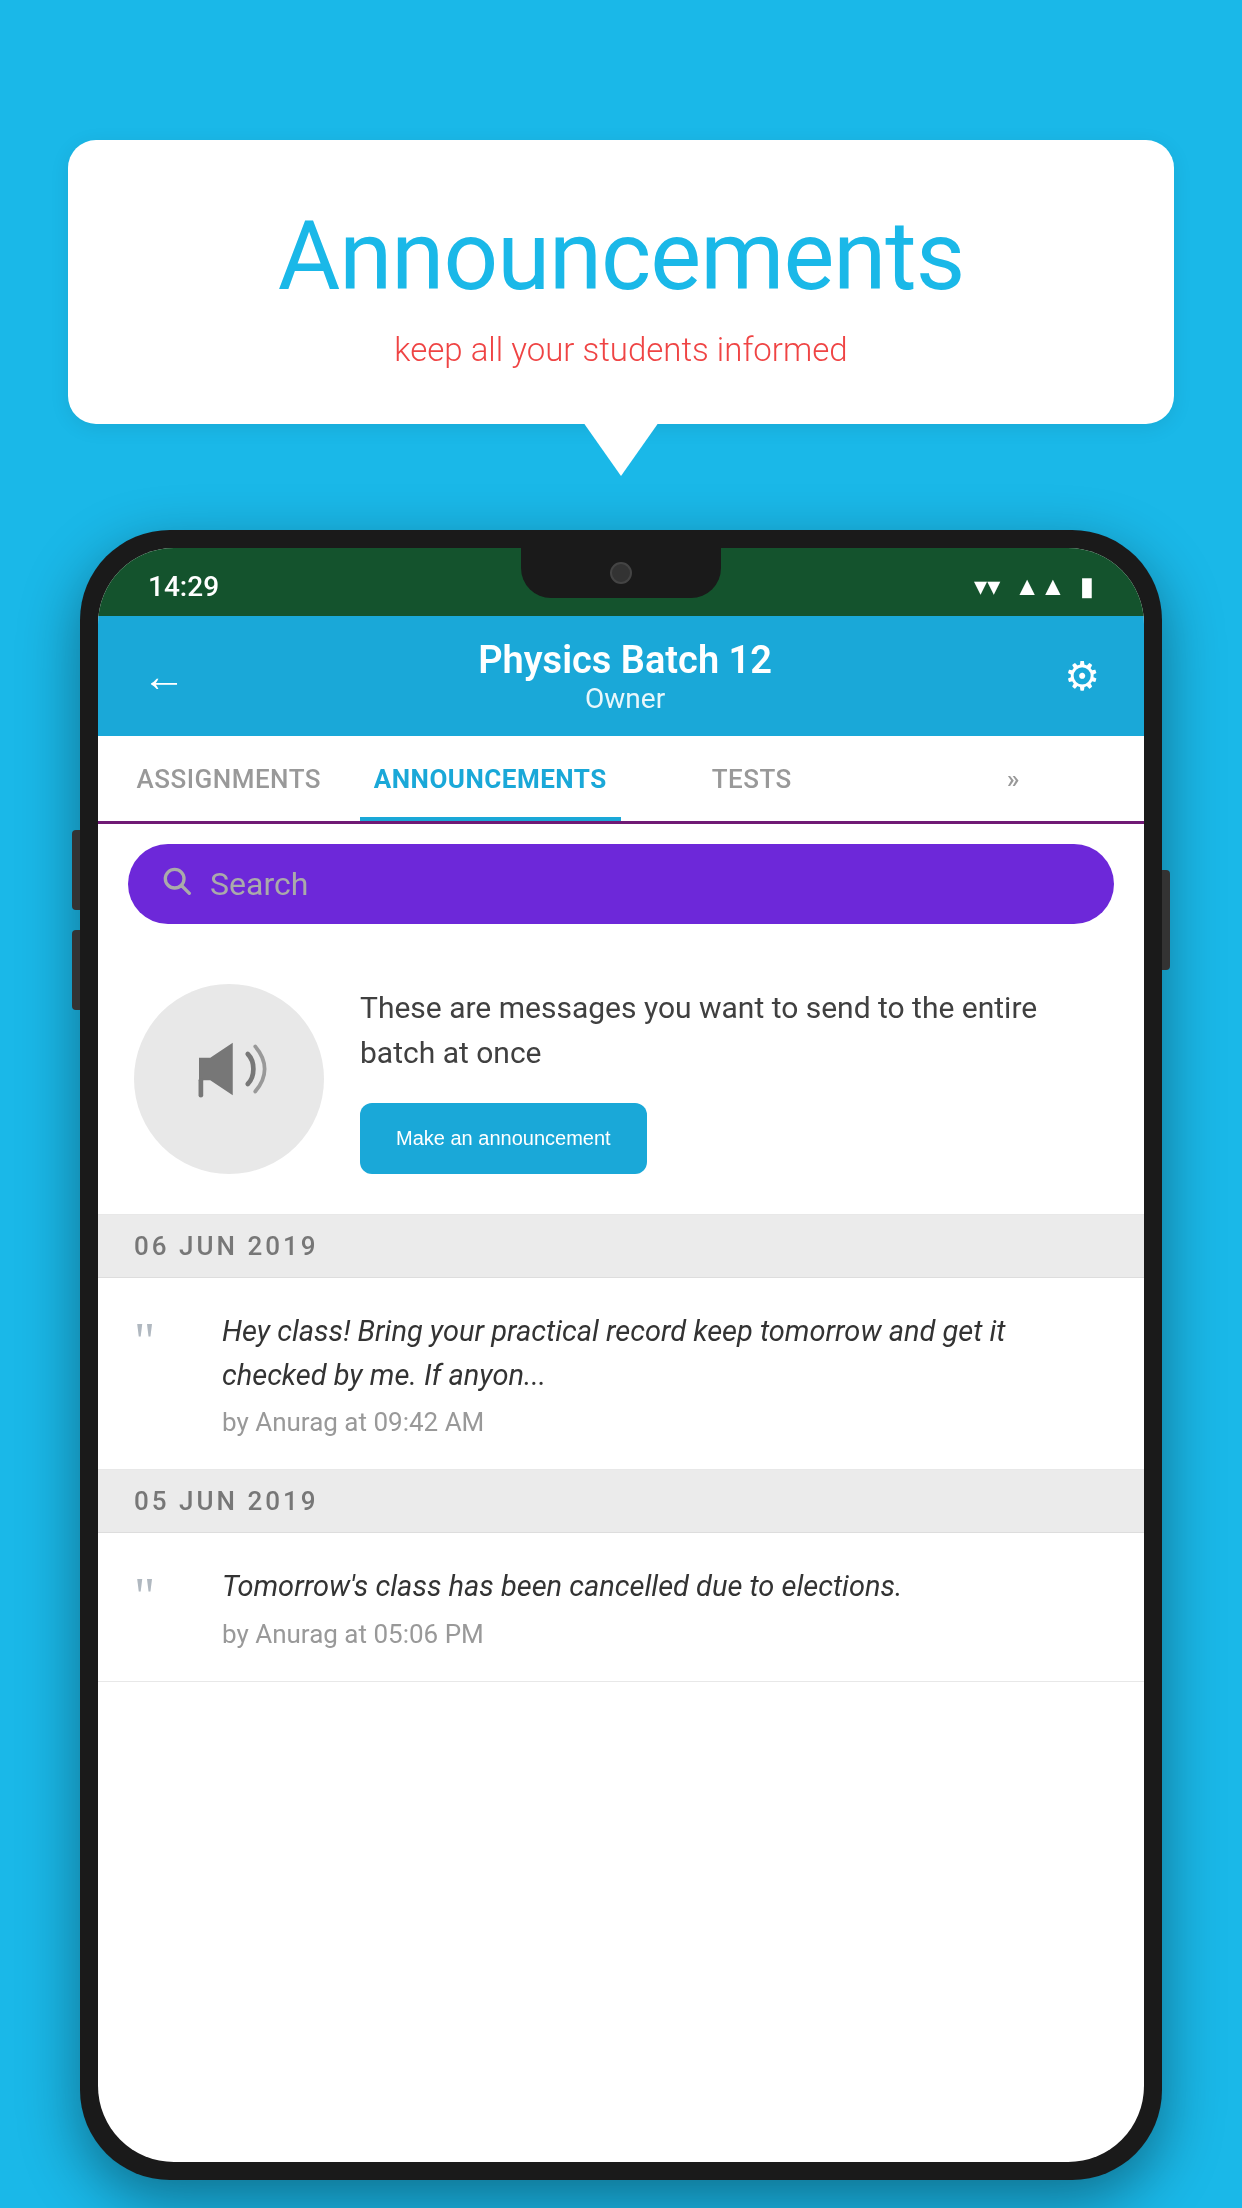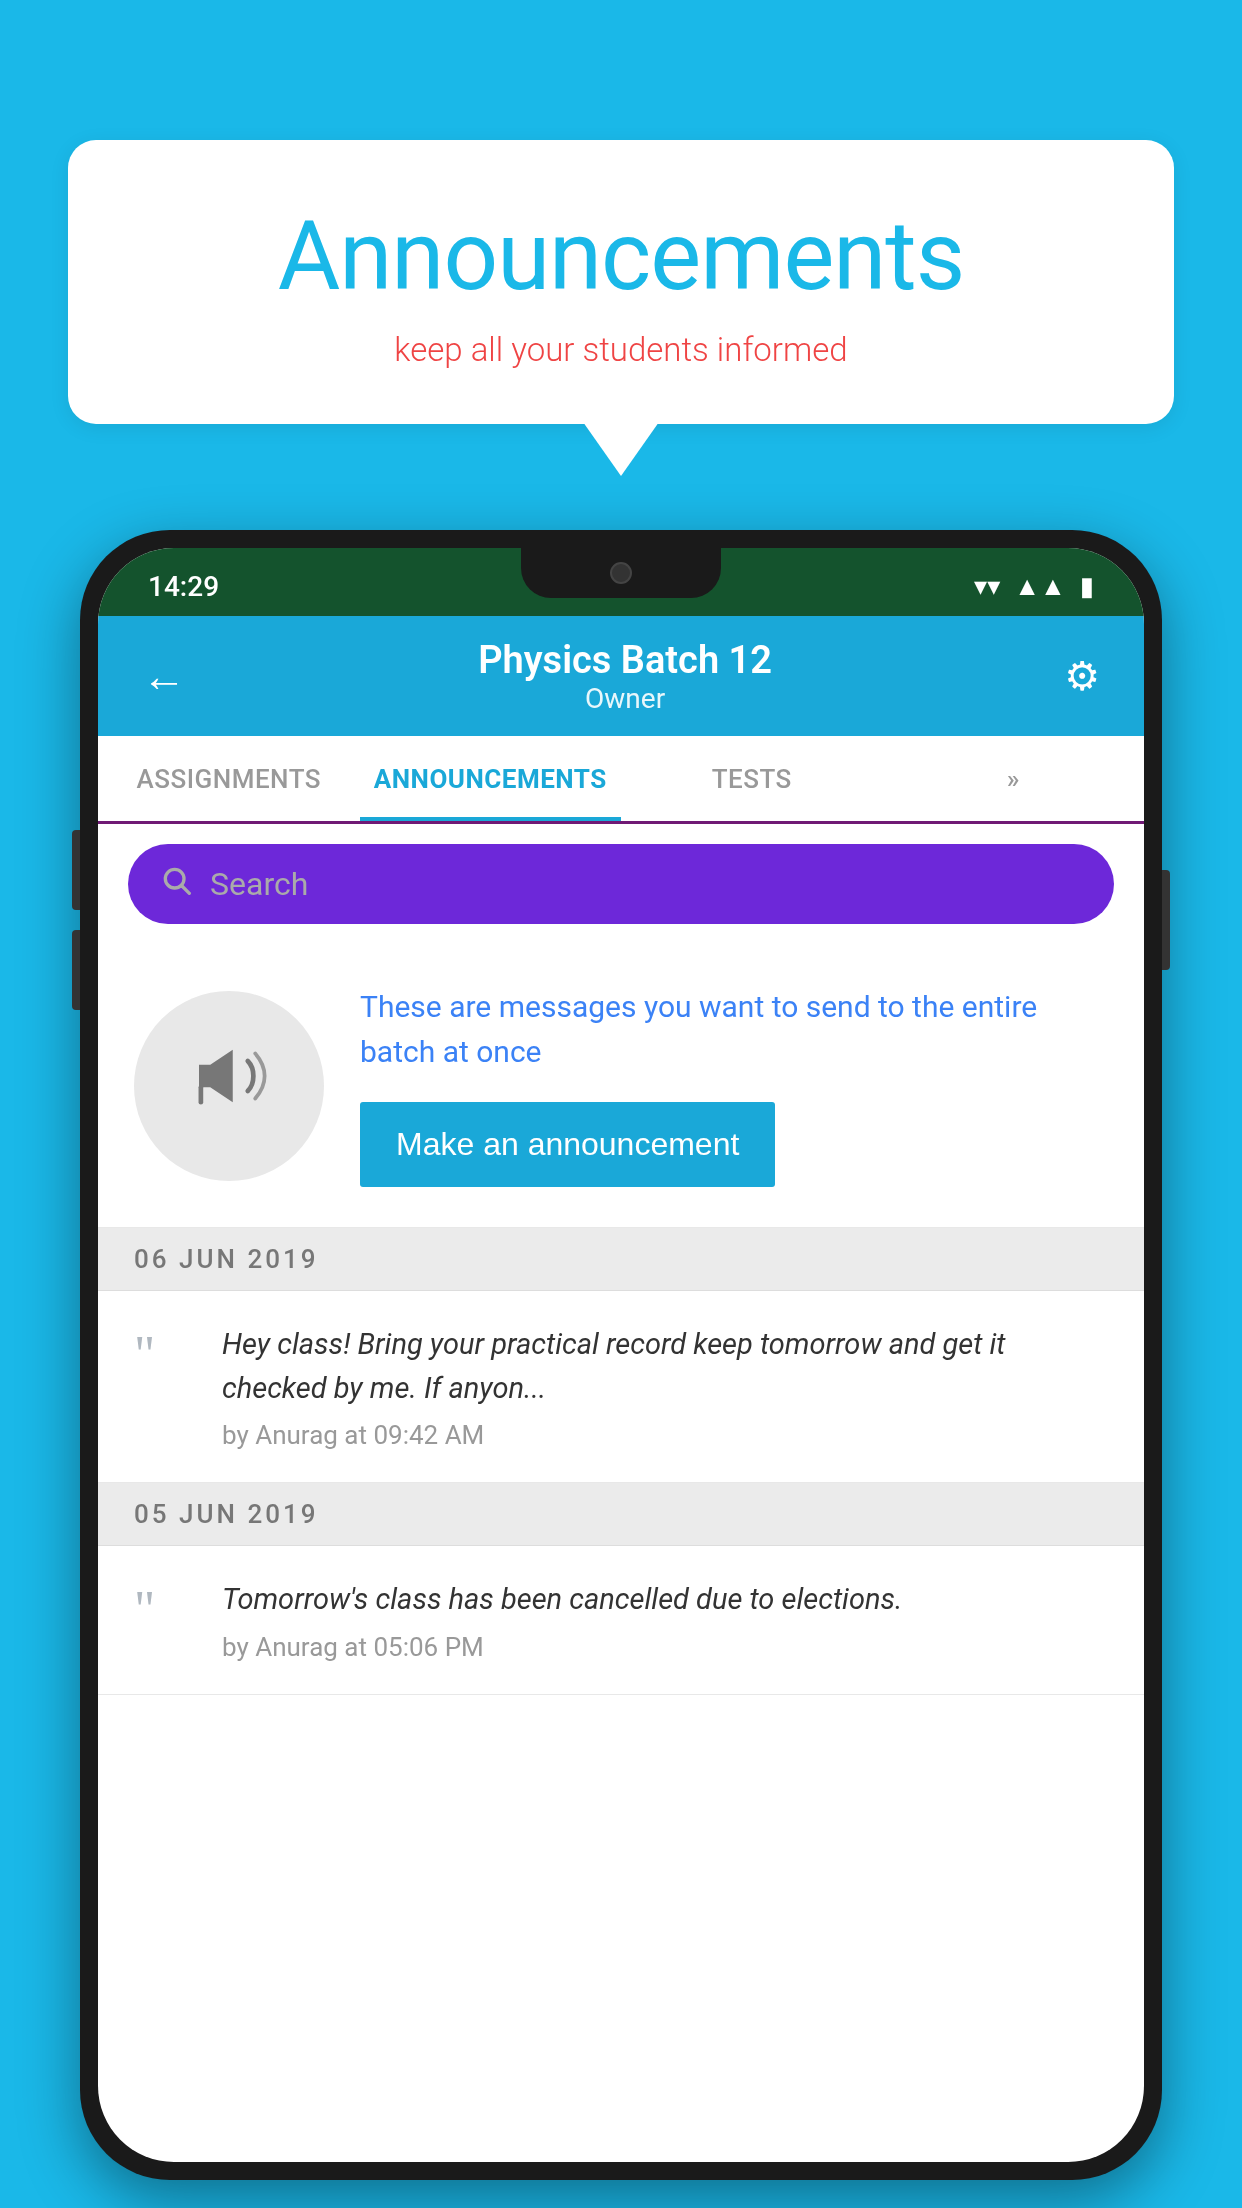--- a/index.html
+++ b/index.html
@@ -247,32 +247,32 @@
       justify-content: center;
     }
     .announce-icon-inner {
       font-size: 80px;
       color: #777;
     }
     .announce-right {
       flex: 1;
     }
     .announce-desc {
-      color: #3b82f6;
+      color: #404040;
       font-size: 30px;
       line-height: 1.5;
       margin-bottom: 28px;
     }
     .announce-btn {
       background: #1aa8d8;
       color: white;
       border: none;
-      border-radius: 3px;
+      border-radius: 12px;
       padding: 24px 36px;
-      font-size: 32px;
+      font-size: 20px;
       cursor: pointer;
       font-weight: 500;
     }
 
     
     .date-separator {
       background: #ebebeb;
       padding: 16px 36px;
       color: #777;
       font-size: 26px;

